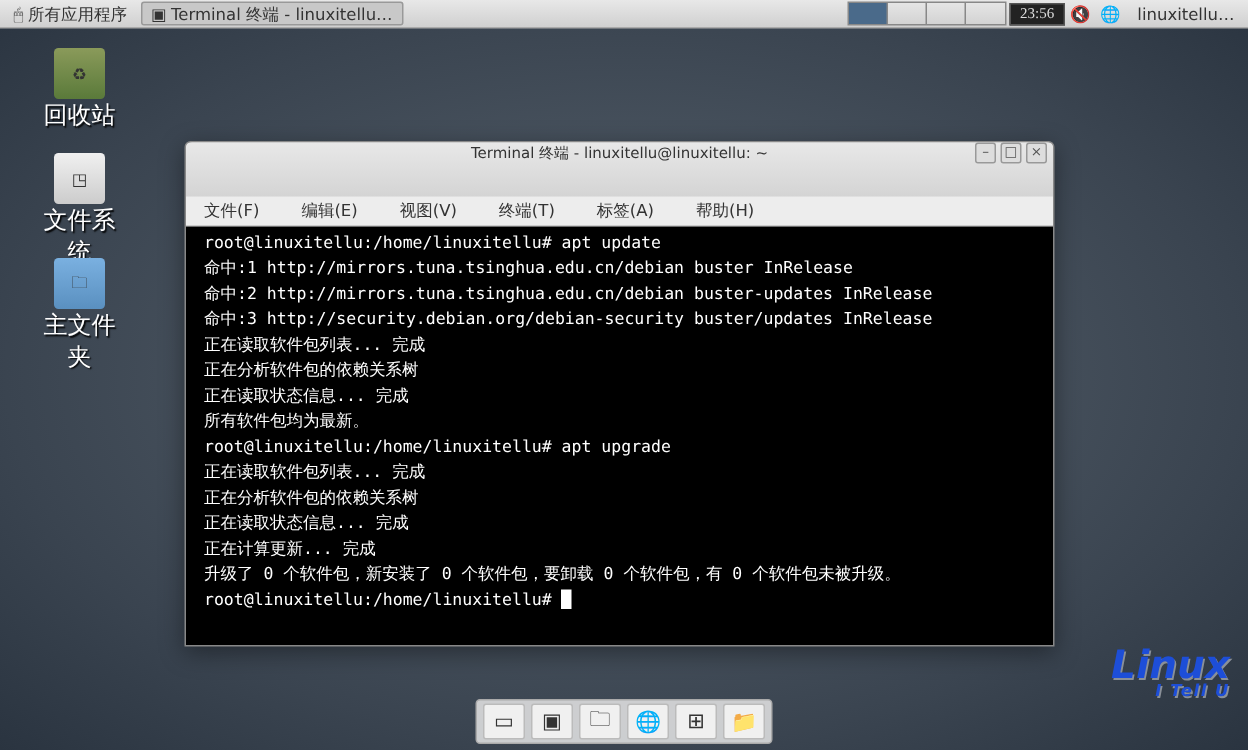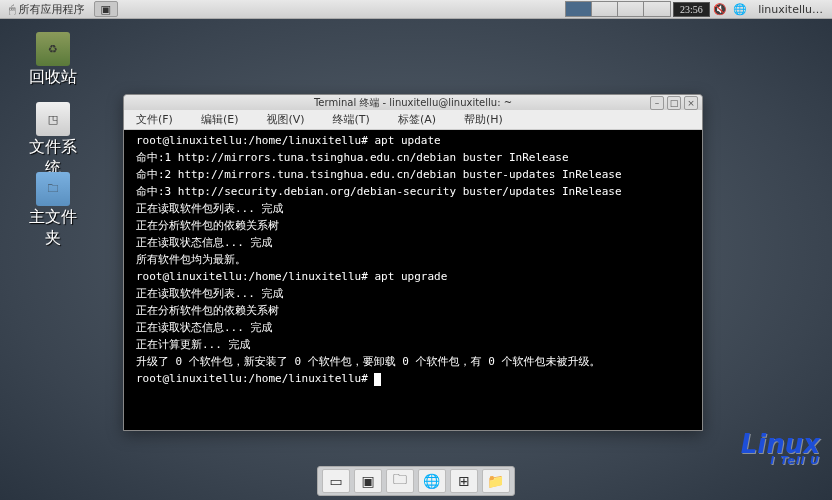--- a/index.html
+++ b/index.html
@@ -47,23 +47,23 @@
 }
 .window {
   position: absolute; left: 123px; top: 94px;
   width: 580px; height: 337px;
   background: #e8e8e8;
   border: 1px solid #888; border-radius: 4px 4px 0 0;
   box-shadow: 0 4px 16px rgba(0,0,0,0.4);
   display: flex; flex-direction: column;
 }
 .titlebar {
-  height: 15px; background: linear-gradient(#e8e8e8, #d4d4d4);
+  height: 36px; background: linear-gradient(#e8e8e8, #d4d4d4);
   border-radius: 4px 4px 0 0;
-  display: flex; align-items: flex-end; justify-content: center;
+  display: flex; align-items: flex-start; justify-content: center;
   position: relative; font-size: 10px; color: #333;
 }
 .win-ctrls { position: absolute; right: 4px; display: flex; gap: 3px; }
 .win-ctrl {
   width: 14px; height: 14px; border: 1px solid #999;
   background: #ddd; border-radius: 2px;
   display: flex; align-items: center; justify-content: center;
   font-size: 9px; cursor: pointer; color: #555;
 }
 .menubar {
@@ -105,20 +105,21 @@
 <body>
 
 <div class="taskbar">
   <div class="tb-left">
     <div class="tb-btn">
       <span>🖱</span>
       <span>所有应用程序</span>
     </div>
     <div class="tb-btn tb-active">
       <span>▣</span>
+      <span>Terminal 终端 - linuxitellu…</span>
     </div>
   </div>
   <div class="tb-right">
     <div class="tb-pager">
       <div class="cur"></div>
       <div></div>
       <div></div>
       <div></div>
     </div>
     <div class="tb-clock">23:56</div>

